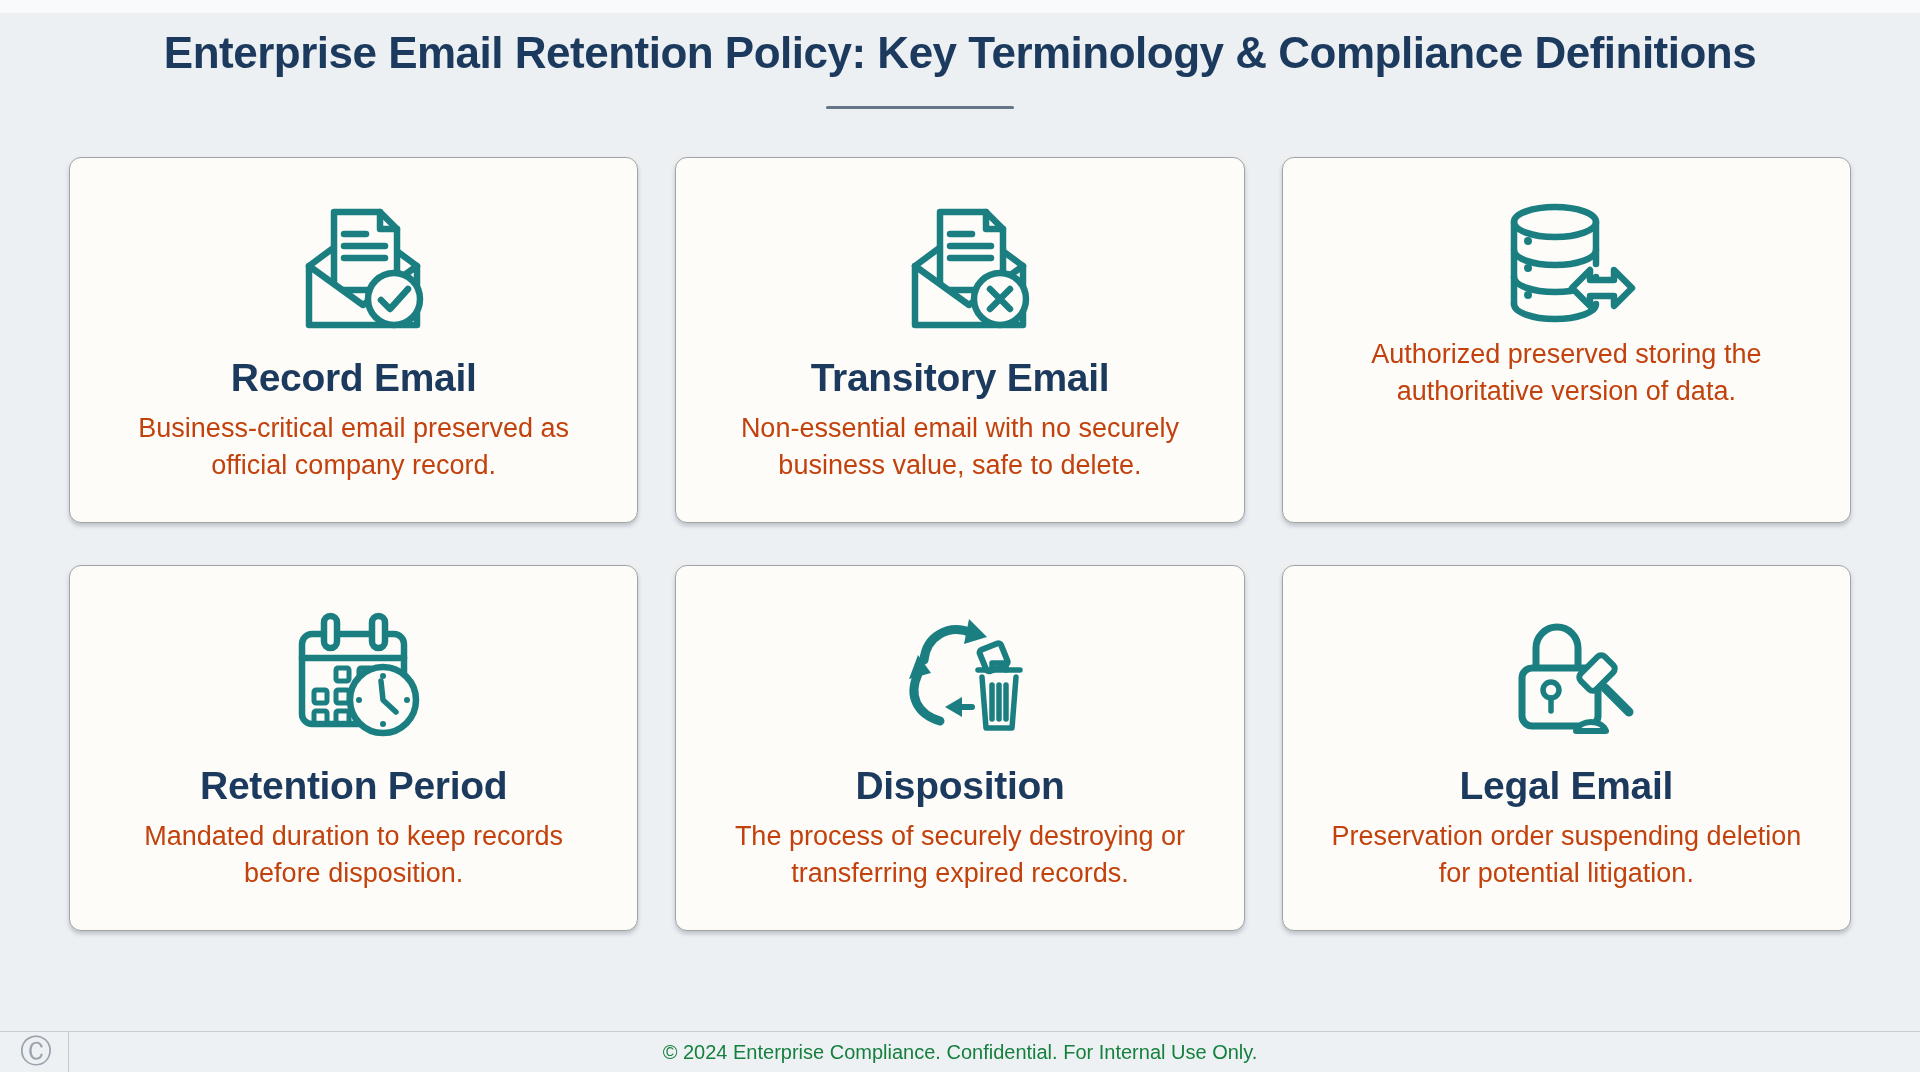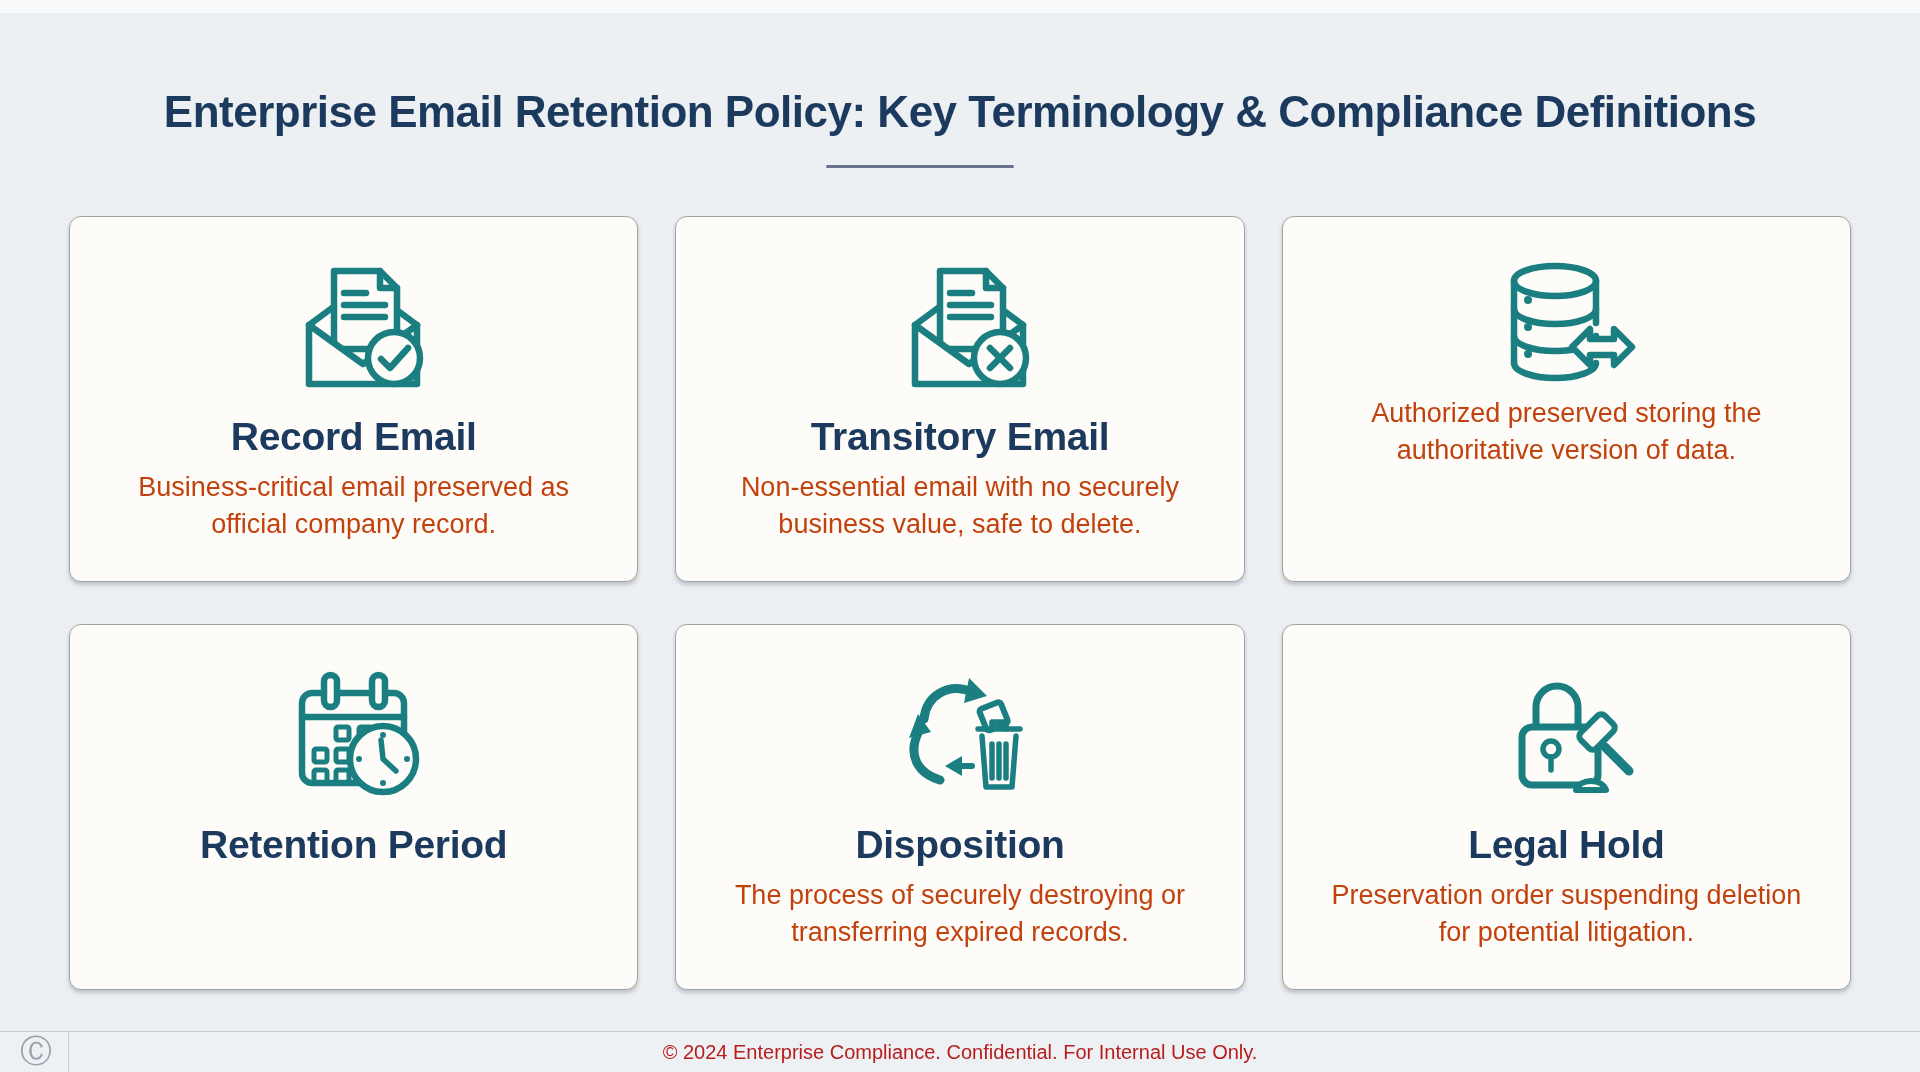--- a/index.html
+++ b/index.html
@@ -5,21 +5,21 @@
   html,body { margin:0; padding:0; }
   body {
     width:1920px; height:1072px; position:relative; overflow:hidden;
     background:#edf0f3;
     font-family:"Liberation Sans", sans-serif;
   }
   .top-strip {
     position:absolute; top:0; left:0; right:0; height:13px; background:#f8fafb;
   }
   .page-title {
-    margin:8px; padding-top:79px; text-align:center;
+    margin:0; padding-top:28px; text-align:center;
     font-size:44px; font-weight:700; color:#1c3a5e; letter-spacing:-0.5px;
   }
   .title-underline {
     width:188px; height:3px; background:#66748a; border-radius:2px;
     margin:28px auto 0; position:relative; left:-40px;
   }
   .card-grid {
     display:grid; grid-template-columns:repeat(3,1fr);
     column-gap:37px; row-gap:42px;
     margin:48px 69px 0;
@@ -45,21 +45,21 @@
   .footer-logo {
     position:absolute; left:20px; top:50%; transform:translateY(-52%);
     font-size:32px; color:#9aa3ad; font-family:"DejaVu Sans", sans-serif;
     line-height:1;
   }
   .footer-divider {
     position:absolute; left:68px; top:0; bottom:0; width:1px; background:#c6ccd4;
   }
   .footer-text {
     position:absolute; left:0; right:0; top:50%; transform:translateY(-50%);
-    text-align:center; font-size:20px; color:#b91c1c;
+    text-align:center; font-size:20px; color:#15803d;
   }
 </style>
 </head>
 <body>
 
 <div class="top-strip"></div>
 
 <h1 class="page-title">Enterprise Email Retention Policy: Key Terminology &amp; Compliance Definitions</h1>
 <div class="title-underline"></div>
 
@@ -133,20 +133,21 @@
       <circle cx="99" cy="100" r="33" fill="#fdfcf8"></circle>
       <g fill="#1b7f82" stroke="none">
         <circle cx="99" cy="76" r="3"></circle>
           <circle cx="123" cy="100" r="3"></circle>
         <circle cx="99" cy="124" r="3"></circle>
           <circle cx="75" cy="100" r="3"></circle>
       </g>
       <path d="M97,81 L99,100 L112,112" stroke-width="5.5"></path>
     </svg>
     <h2>Retention Period</h2>
+    <p>Mandated duration to keep records before disposition.</p>
   </div>
 
   <div class="card">
     <svg width="140" height="140" viewBox="0 0 140 140" fill="none" stroke="#1b7f82" stroke-width="6.5" stroke-linecap="round" stroke-linejoin="round">
       <path d="M34,60 C36,37 58,23 82,33" stroke-width="9"></path>
       <path d="M74,44 L97,37 L79,19 Z" fill="#1b7f82" stroke="none"></path>
       <path d="M28,74 C18,96 27,114 50,121" stroke-width="9"></path>
       <path d="M19,79 L41,73 L28,55 Z" fill="#1b7f82" stroke="none"></path>
       <rect x="92" y="46" width="23" height="23" rx="3" transform="rotate(-22 103 57)" stroke-width="6"></rect>
       <path d="M70,107 H82" stroke-width="6"></path>
@@ -167,21 +168,21 @@
   <div class="card">
     <svg width="140" height="140" viewBox="0 0 140 140" fill="none" stroke="#1b7f82" stroke-width="6.5" stroke-linecap="round" stroke-linejoin="round">
       <path d="M40,68 V48 A21,21 0 0 1 82,48 V68" stroke-width="7"></path>
       <rect x="26" y="68" width="76" height="58" rx="10" fill="#fdfcf8" stroke-width="7"></rect>
       <circle cx="55" cy="90" r="8" stroke-width="5.5"></circle>
       <path d="M55,98 V111" stroke-width="5.5"></path>
       <rect x="90" y="56" width="22" height="34" rx="5" transform="rotate(45 101 73)" fill="#fdfcf8" stroke-width="6"></rect>
       <path d="M109,88 L133,112" stroke-width="9"></path>
       <path d="M80,131 C84,119 106,119 110,131 Z" fill="#fdfcf8" stroke-width="6"></path>
     </svg>
-    <h2>Legal Hold</h2>
+    <h2>Legal Email</h2>
     <p>Preservation order suspending deletion for potential litigation.</p>
   </div>
 
 </div>
 
 <div class="footer">
   <span class="footer-logo">Ⓒ</span>
   <div class="footer-divider"></div>
   <div class="footer-text">© 2024 Enterprise Compliance. Confidential. For Internal Use Only.</div>
 </div>

